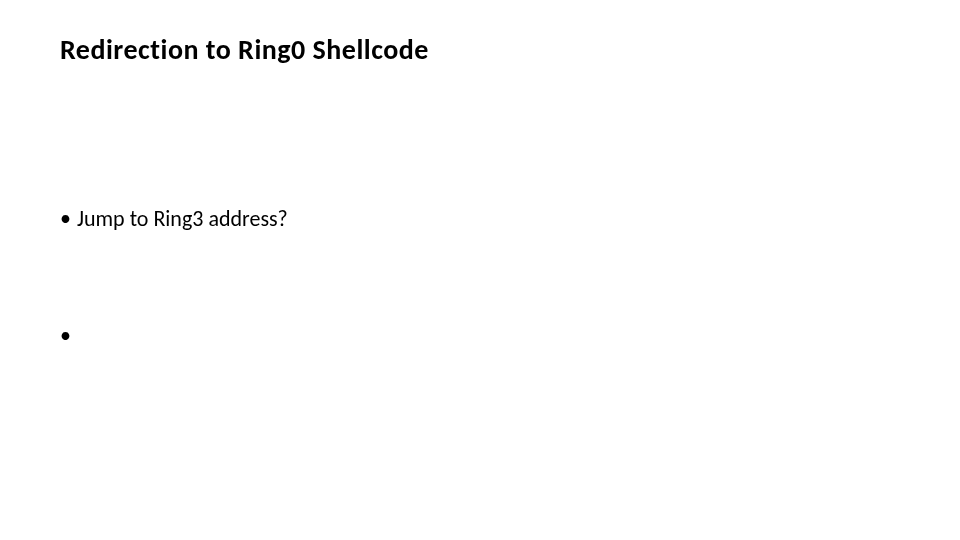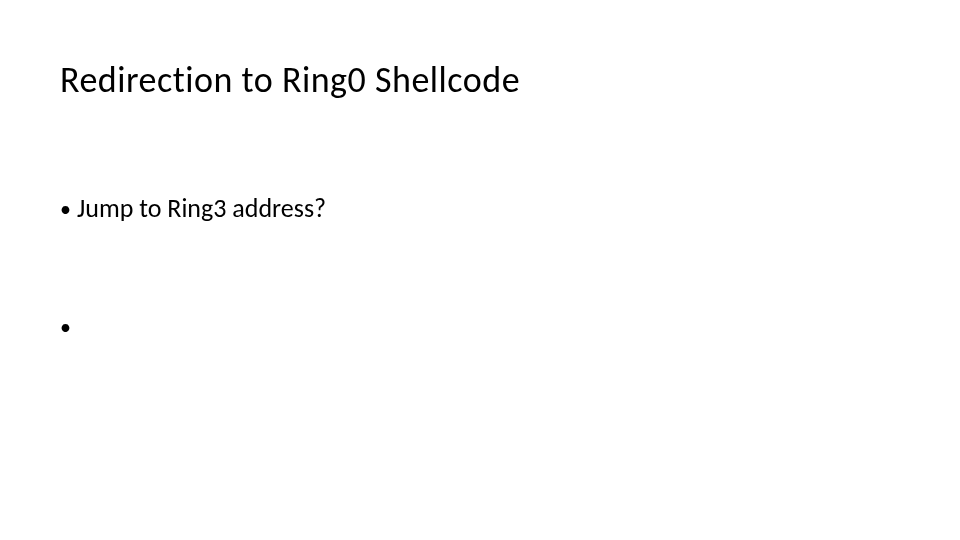--- a/index.html
+++ b/index.html
@@ -14,42 +14,43 @@
       font-family: Calibri, 'Segoe UI', Arial, sans-serif;
       color: #000000;
       position: relative;
     }
     .slide {
       width: 100%;
       height: 100%;
       padding: 30px 60px;
     }
     .title {
-      font-size: 36px;
-      font-weight: 400;
+      font-size: 28px;
+      font-weight: 700;
       color: #000000;
-      margin-top: 28px;
+      margin-top: 2px;
       letter-spacing: 0.5px;
     }
     .content {
       margin-top: 90px;
     }
     .bullet-item {
       display: flex;
       align-items: baseline;
       font-size: 22px;
       color: #000000;
       margin-bottom: 90px;
     }
     .bullet-marker {
       margin-right: 6px;
       font-size: 22px;
     }
     .bullet-text {
-      font-size: 26px;
+      font-size: 22px;
+      margin-top: 48px;
     }
     .emoji-icon {
       display: inline-block;
       vertical-align: middle;
       margin-left: 4px;
     }
   </style>
 </head>
 <body>
 

